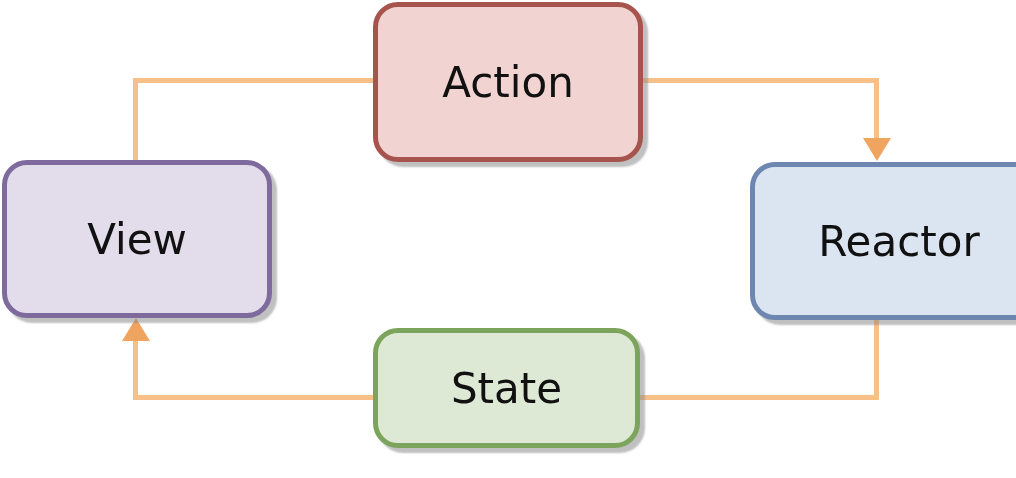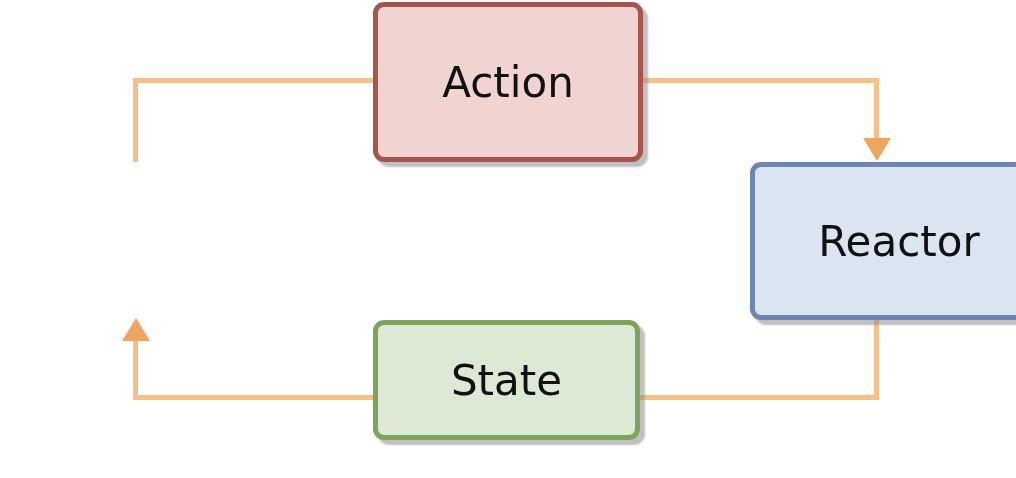--- a/index.html
+++ b/index.html
@@ -24,36 +24,36 @@
   }
   .canvas {
     position: relative;
     width: 1016px;
     height: 478px;
     background: var(--c-background);
     overflow: hidden;
   }
   .node {
     position: absolute;
-    border-radius: 11px;
+    border-radius: 25px;
     border: 5px solid;
     box-shadow: 5px 5px 2px var(--c-shadow);
     display: flex;
     align-items: center;
     justify-content: center;
     font-size: 42px;
     color: var(--c-text);
   }
   .node-action  { left: 373px; top: 2px;   width: 270px; height: 160px;
                   background: var(--c-action_fill);  border-color: var(--c-action_border); }
   .node-view    { left: 2px;   top: 160px; width: 270px; height: 158px;
                   background: var(--c-view_fill);    border-color: var(--c-view_border); }
   .node-reactor { left: 750px; top: 162px; width: 298px; height: 158px;
                   background: var(--c-reactor_fill); border-color: var(--c-reactor_border); }
-  .node-state   { left: 373px; top: 320px; width: 267px; height: 120px;
+  .node-state   { left: 373px; top: 328px; width: 267px; height: 120px;
                   background: var(--c-state_fill);   border-color: var(--c-state_border); }
   .seg {
     position: absolute;
     background: var(--c-connector);
   }
   
   .seg-va-v { left: 133px; top: 78px;  width: 5px;   height: 84px; }
   .seg-va-h { left: 133px; top: 78px;  width: 240px; height: 5px; }
   
   .seg-ar-h { left: 643px; top: 78px;  width: 236px; height: 5px; }
@@ -105,14 +105,17 @@
   </div>
 
   <div class="node node-reactor">
     <span>Reactor</span>
   </div>
 
   <div class="node node-state">
     <span>State</span>
   </div>
 
+  <div class="node node-view">
+    <span>View</span>
+  </div>
 
 </div>
 
 </body></html>

